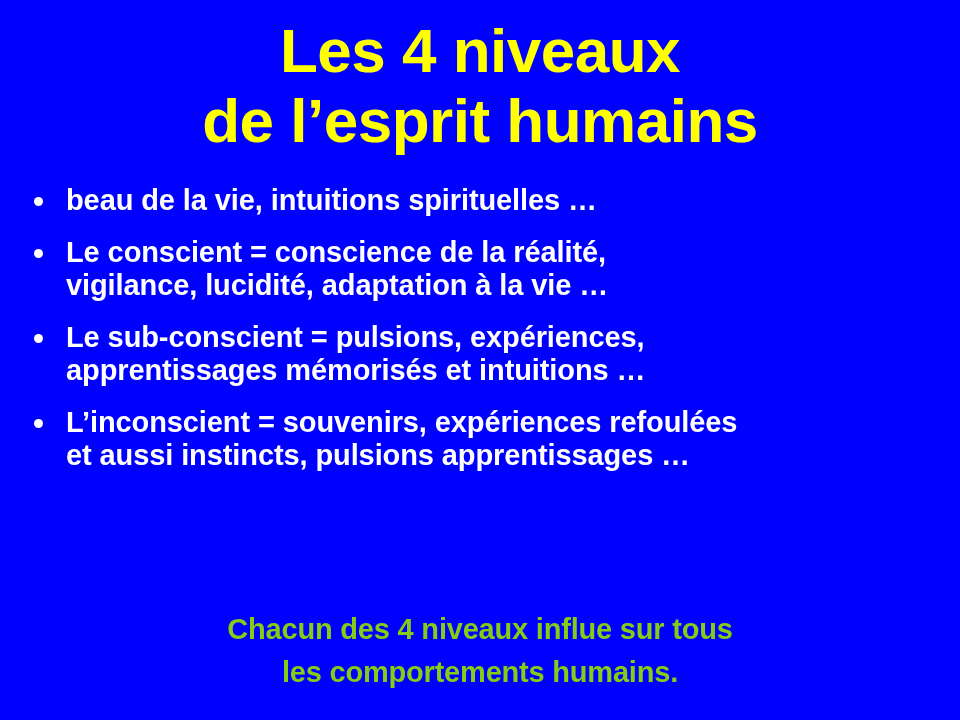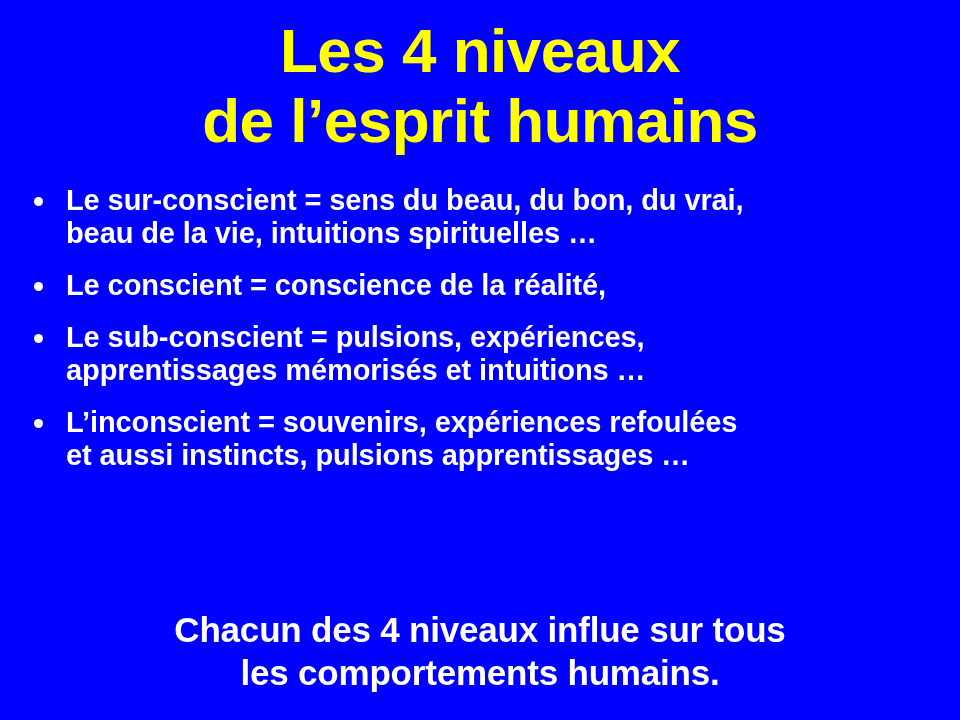--- a/index.html
+++ b/index.html
@@ -77,52 +77,52 @@
 
   
   .footer-block {
     position: absolute;
     top: 608px;
     left: 0;
     width: 960px;
     text-align: center;
   }
   .footer-line {
-    color: #ffffff;
+    color: #84cc16;
     font-weight: bold;
-    font-size: 35px;
+    font-size: 29px;
     line-height: 43px;
     letter-spacing: -0.2px;
     white-space: nowrap;
   }
 </style>
 </head>
 <body>
 
 <div class="slide">
 
   <div class="title-block">
     <div class="title-line">Les 4 niveaux</div>
     <div class="title-line">de l’esprit humains</div>
   </div>
 
   <div class="bullets">
 
     <div class="bullet-item">
       <span class="bullet-marker"></span>
       <div class="bullet-text">
-        <span class="bullet-line">Le sur-conscient = sens du beau, du bon, du vrai,</span>
         <span class="bullet-line">beau de la vie, intuitions spirituelles …</span>
       </div>
     </div>
 
     <div class="bullet-item">
       <span class="bullet-marker"></span>
       <div class="bullet-text">
         <span class="bullet-line">Le conscient = conscience de la réalité,</span>
+        <span class="bullet-line">vigilance, lucidité, adaptation à la vie …</span>
       </div>
     </div>
 
     <div class="bullet-item">
       <span class="bullet-marker"></span>
       <div class="bullet-text">
         <span class="bullet-line">Le sub-conscient = pulsions, expériences,</span>
         <span class="bullet-line">apprentissages mémorisés et intuitions …</span>
       </div>
     </div>

